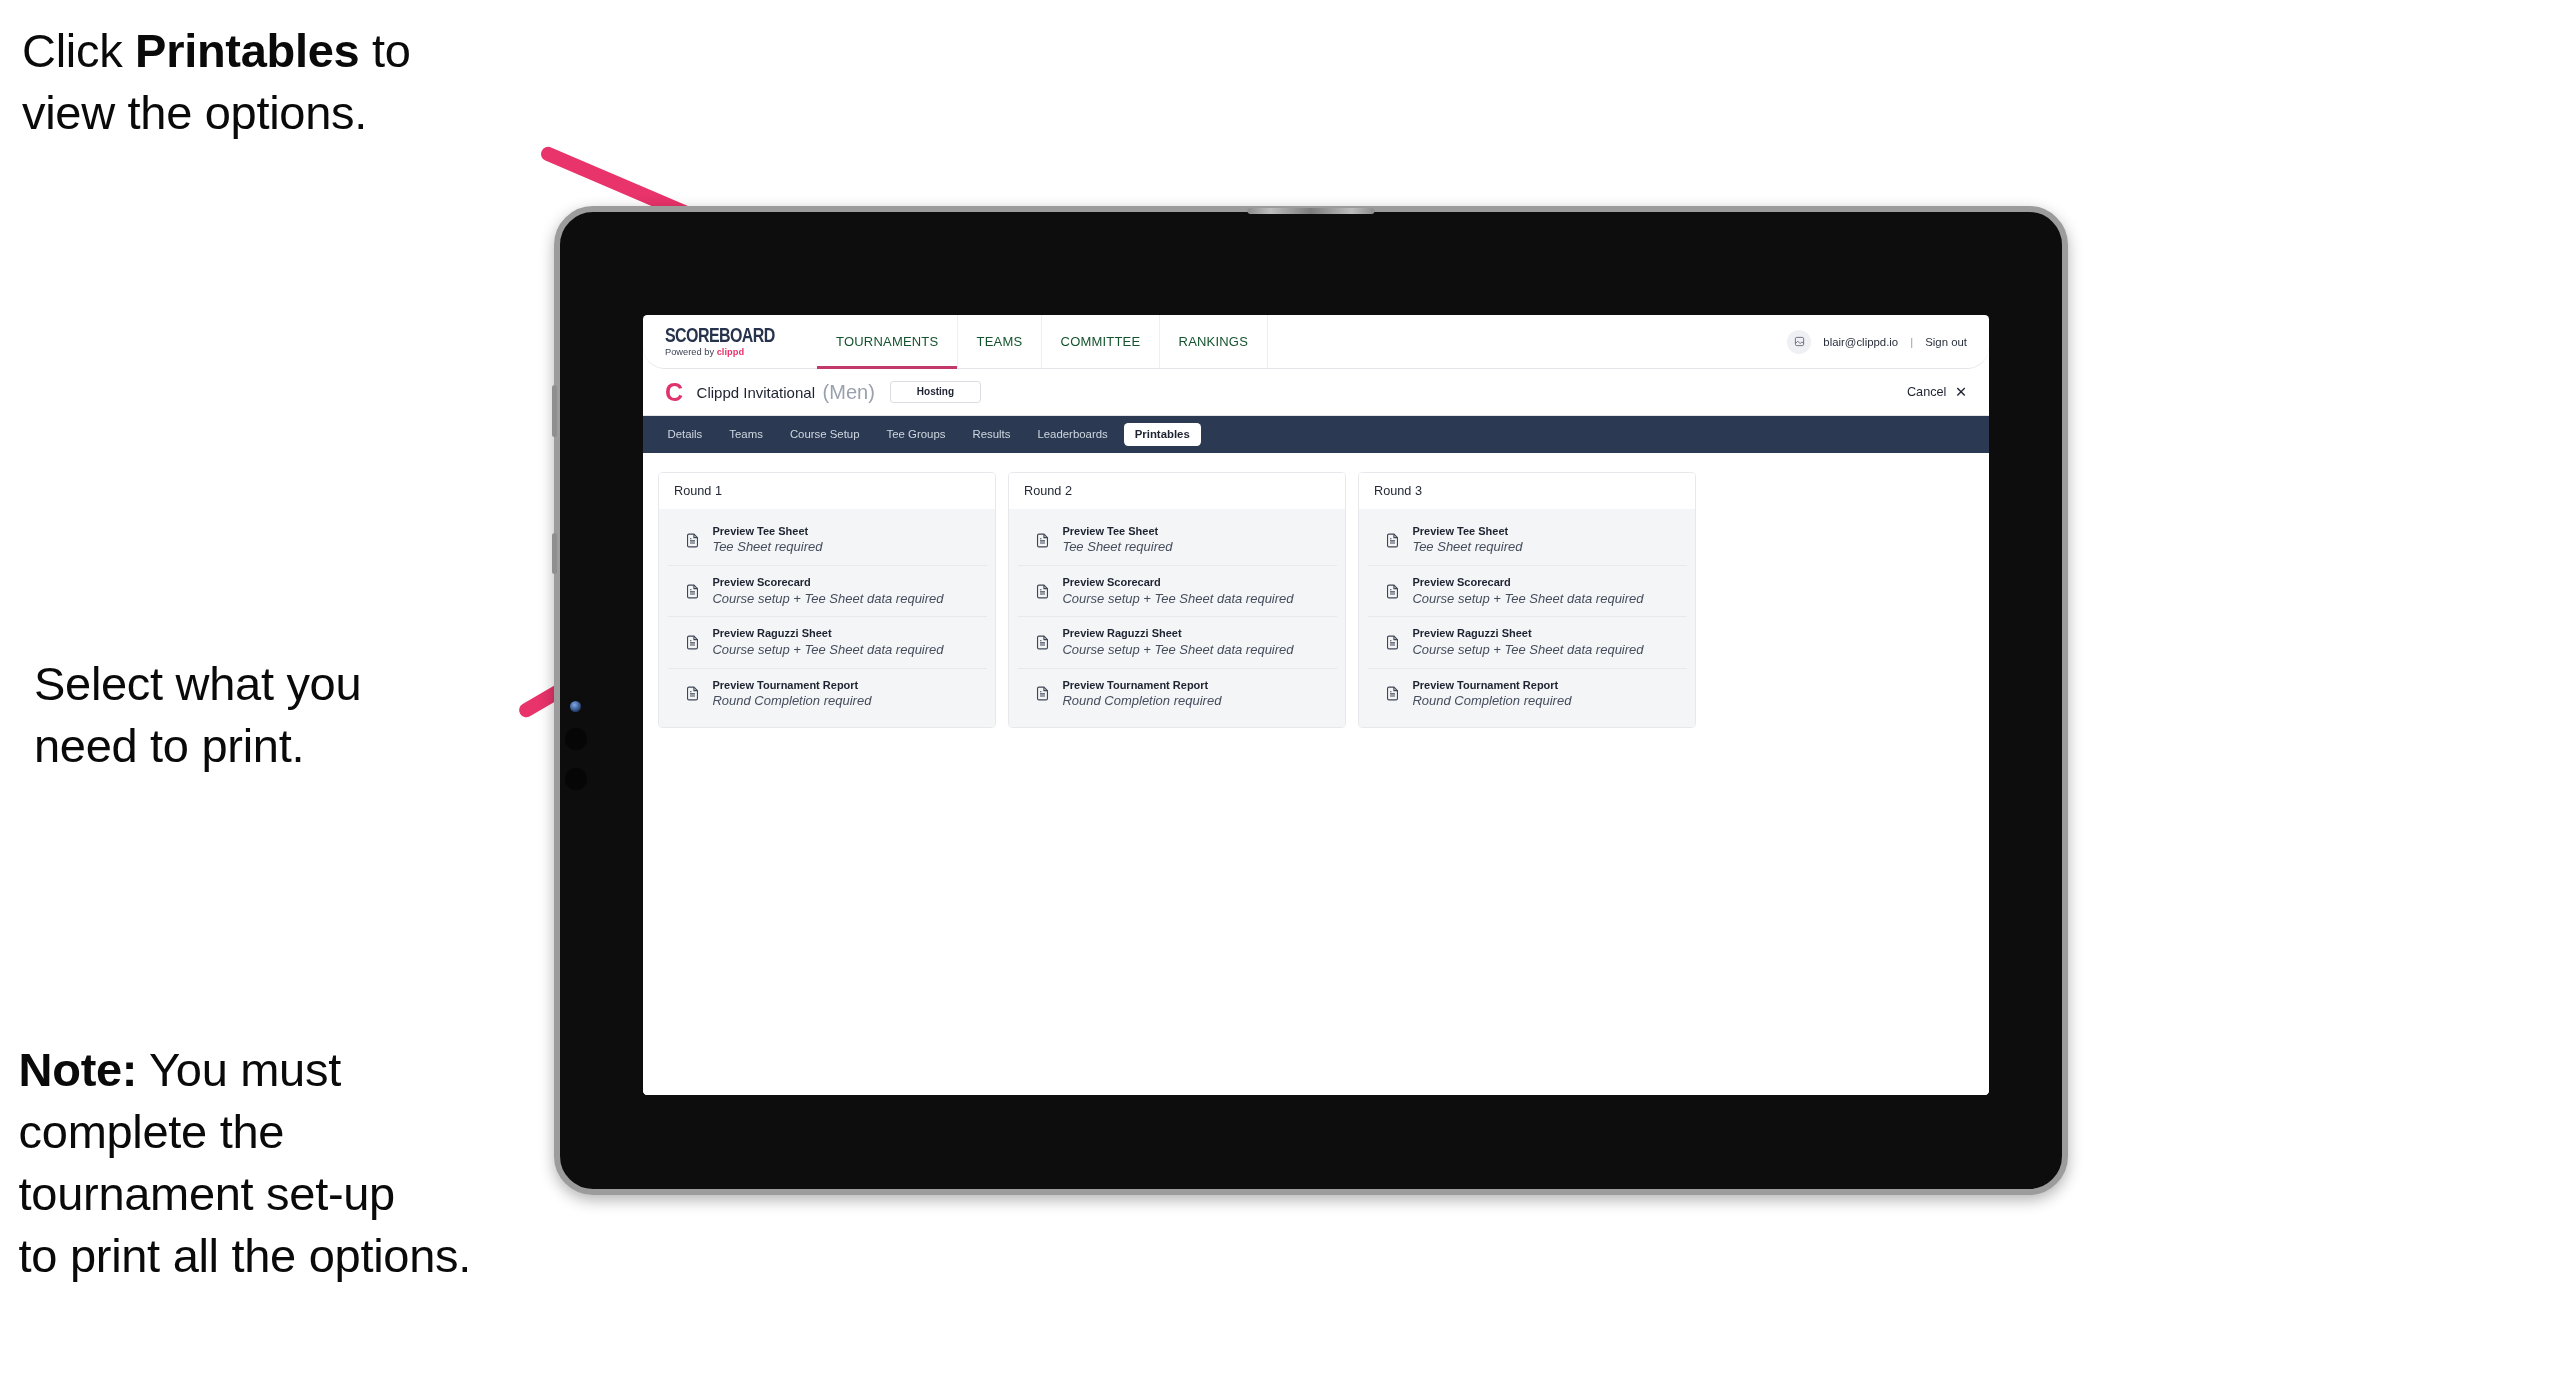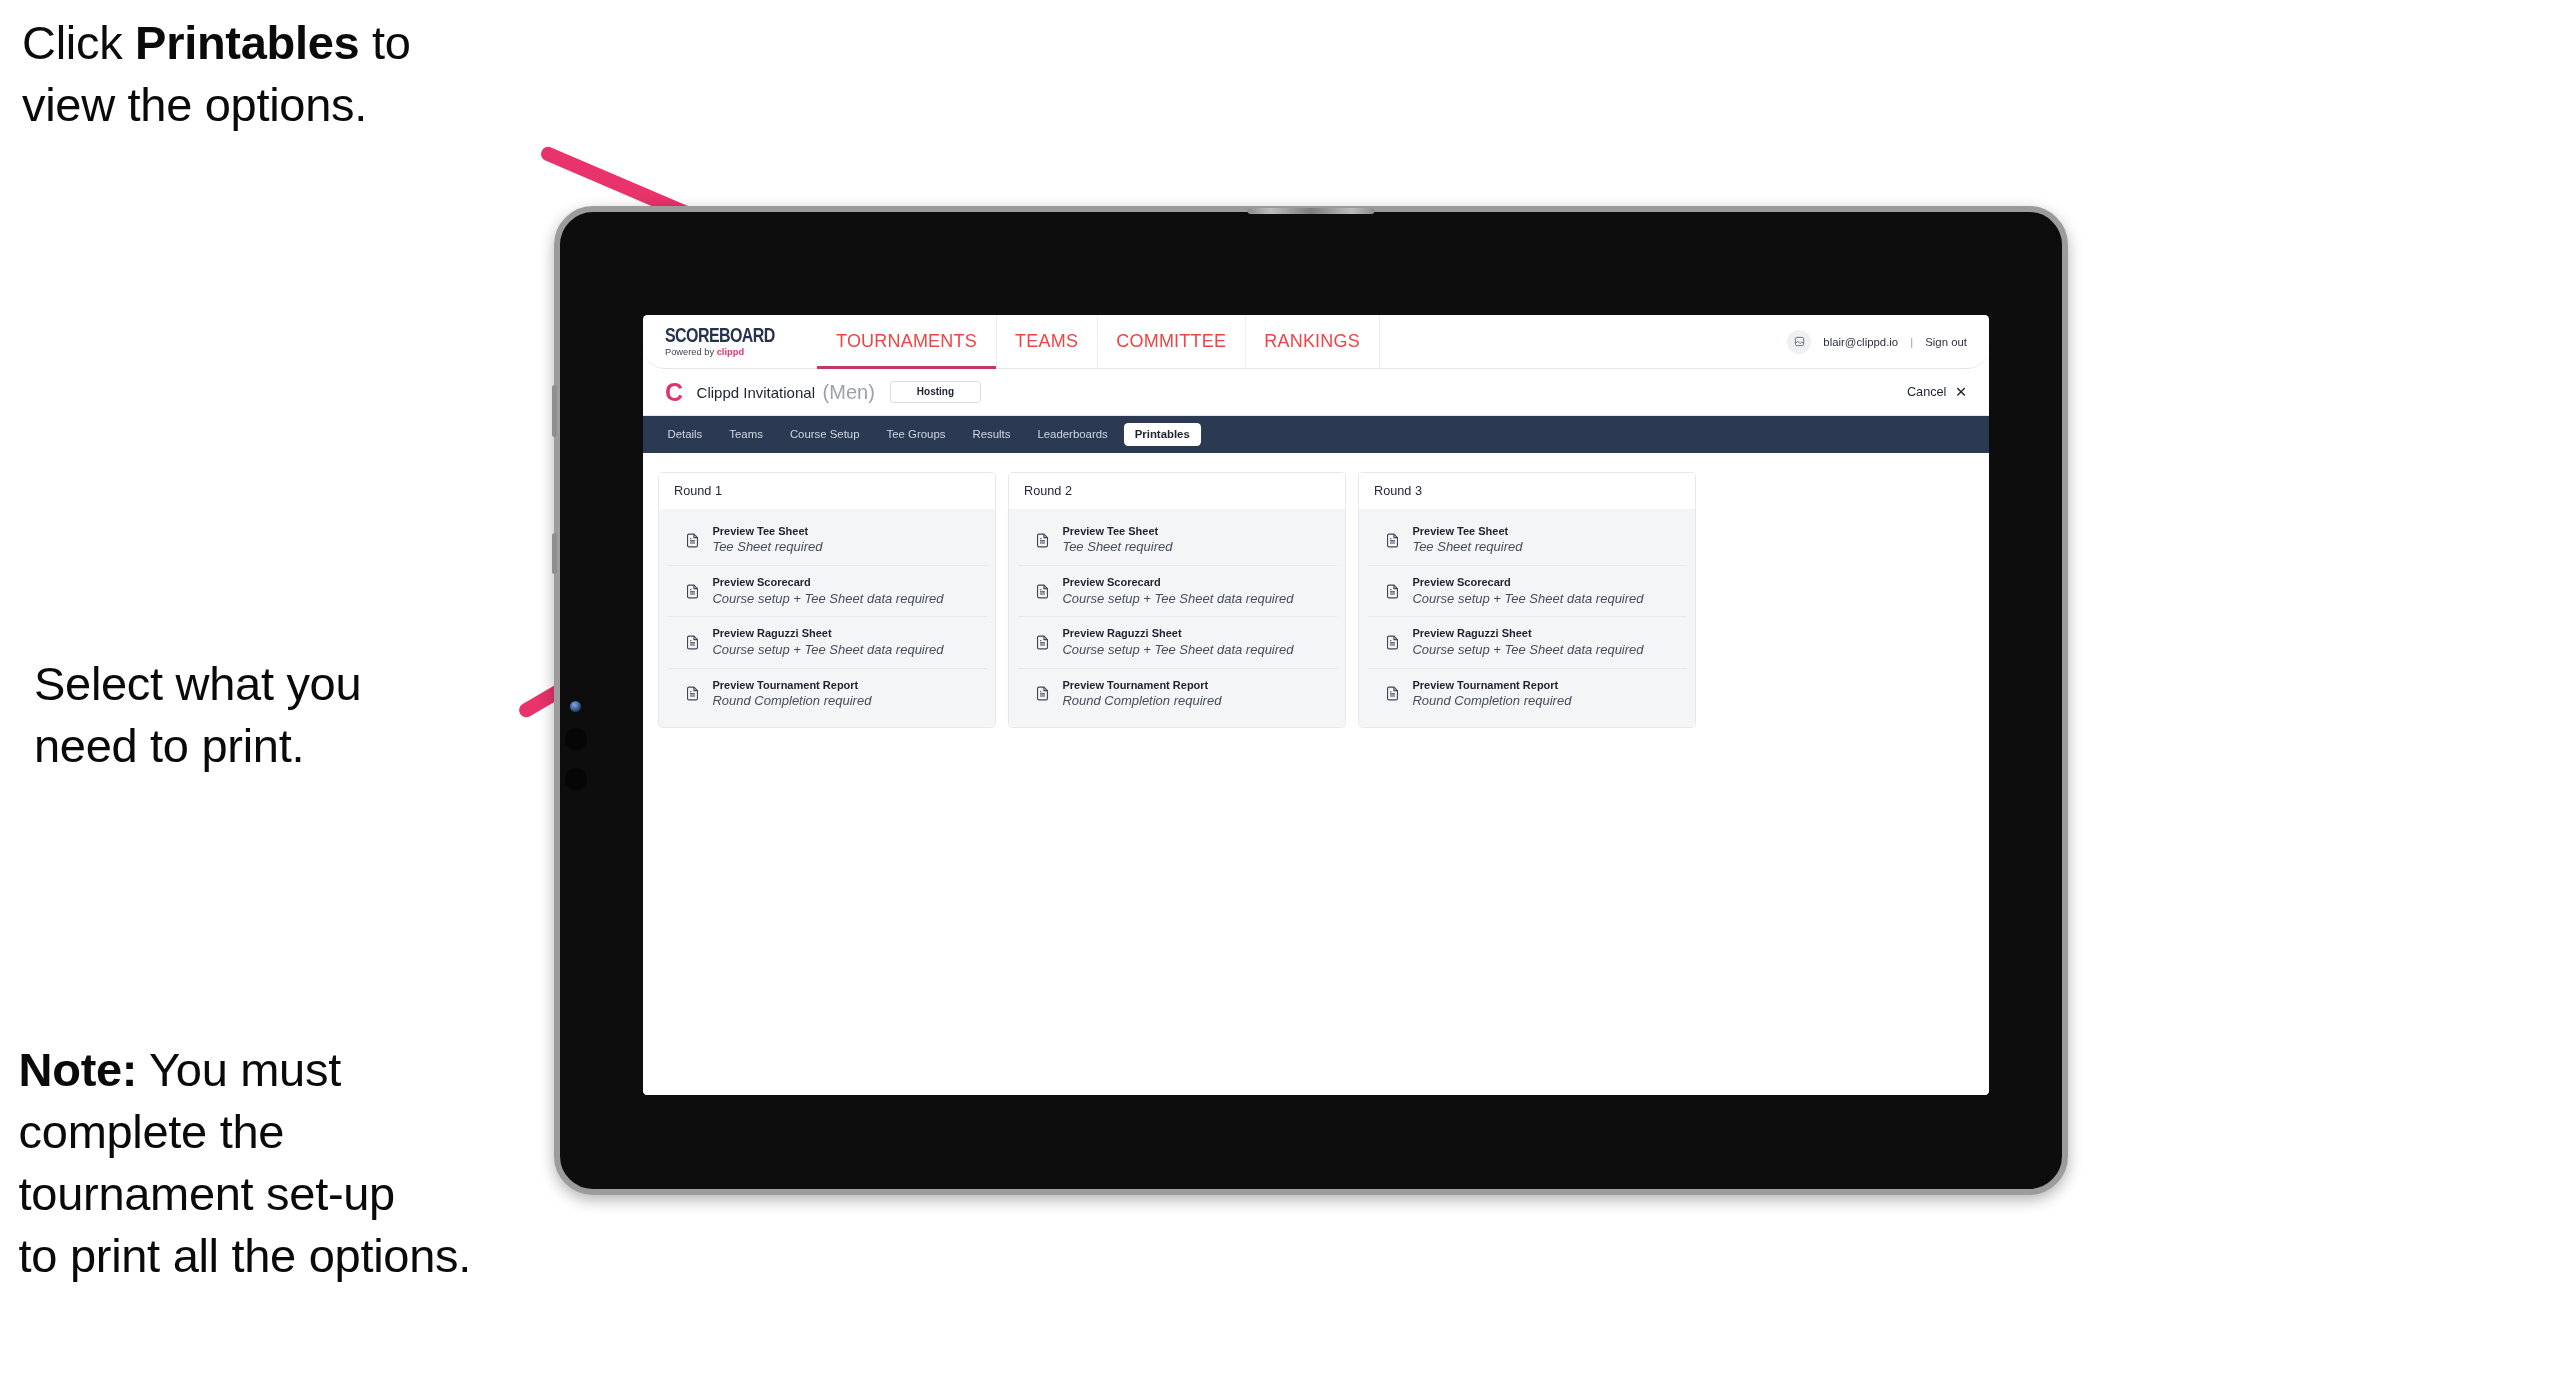--- a/index.html
+++ b/index.html
@@ -24,21 +24,21 @@
     position: absolute;
     color: #0a0a0a;
     font-family: "Liberation Sans", sans-serif;
     font-size: 47px;
     line-height: 1.32;
     letter-spacing: -0.3px;
     white-space: pre-line;
   }
   .annot b { font-weight: 700; }
 
-  #annot-click   { left: 22px;  top: 12px;  width: 592px; }
+  #annot-click   { left: 22px;  top: 20px;  width: 592px; }
   #annot-select  { left: 34px;  top: 653px; width: 541px; }
   #annot-note    { left: 18.6px;  top: 1039px; width: 677px; }
 
   
   .arrow-svg {
     position: absolute;
     overflow: visible;
     pointer-events: none;
   }
 
@@ -152,22 +152,22 @@
     margin-top: 2.5px;
     white-space: nowrap;
     line-height: 1;
   }
   #brand-sub .brand-accent { color: #e8336b; font-weight: 700; }
 
   .navtab {
     display: flex;
     align-items: center;
     padding: 0 18.6px;
-    font-size: 18px;
-    color: #ef4444;
+    font-size: 13px;
+    color: #14532d;
     letter-spacing: 0.2px;
     border-right: 0.8px solid #eceef1;
     position: relative;
     white-space: nowrap;
   }
   .navtab:first-of-type { border-left: 0.8px solid #eceef1; }
   .navtab.active::after {
     content: "";
     position: absolute;
     left: 0; right: 0; bottom: -0.8px;

